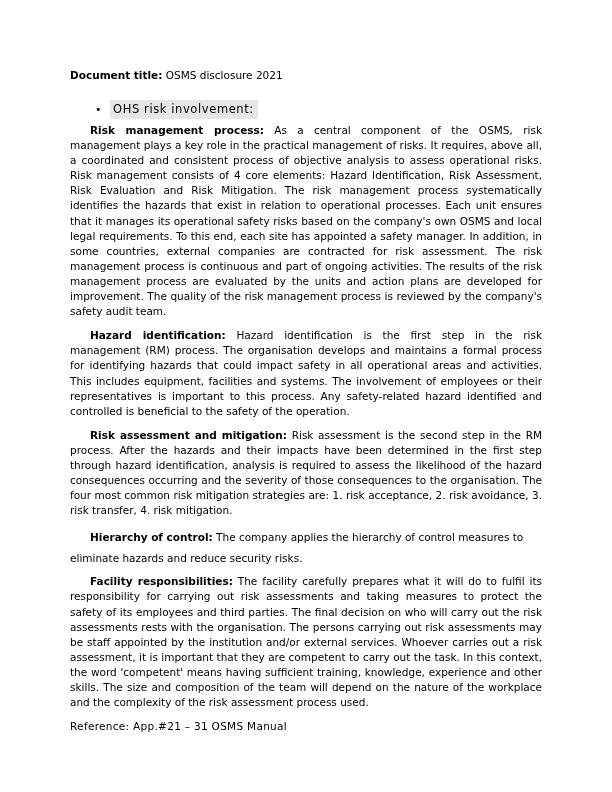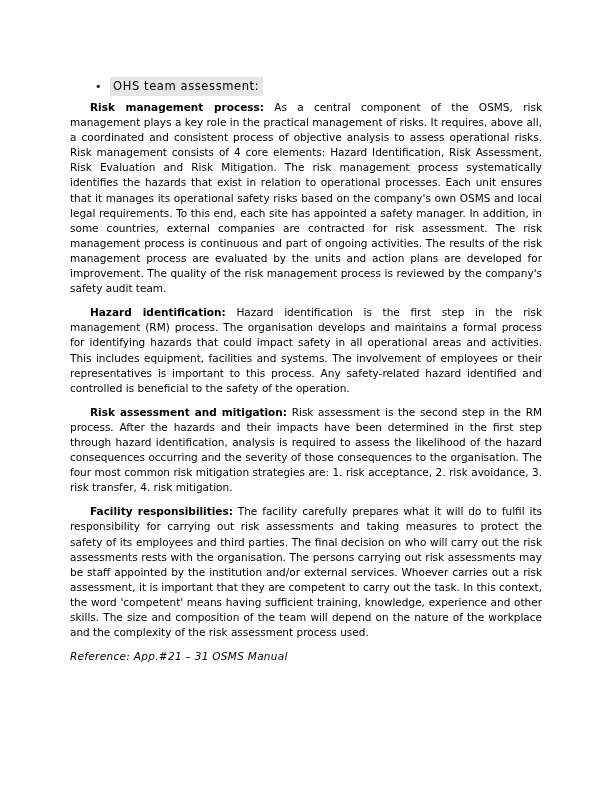--- a/index.html
+++ b/index.html
@@ -75,50 +75,56 @@
     margin-left: 20px;
   }
   p.para.loose {
     line-height: 21px;
     margin-bottom: 5px;
     text-align: left;
   }
   p.reference {
     font-size: 10.5px;
     line-height: 15px;
-    font-style: italic;
     margin: 5px 0 0 0;
     letter-spacing: 0.3px;
   }
 </style>
 </head>
 <body>
 
 <div class="page">
 
+  <div class="doc-title">
+    <span class="label">Document title:</span>
+    <span class="value">OSMS disclosure 2021</span>
+  </div>
 
   <div class="bullet-block">
     <div class="bullet-row">
       <span class="bullet-dot">•</span>
-      <span class="bullet-text">OHS team assessment:</span>
+      <span class="bullet-text">OHS risk involvement:</span>
     </div>
   </div>
 
   <p class="para">
     <span class="lead">Risk management process:</span><span> As a central component of the OSMS, risk management plays a key role in the practical management of risks. It requires, above all, a coordinated and consistent process of objective analysis to assess operational risks. Risk management consists of 4 core elements: Hazard Identification, Risk Assessment, Risk Evaluation and Risk Mitigation. The risk management process systematically identifies the hazards that exist in relation to operational processes. Each unit ensures that it manages its operational safety risks based on the company's own OSMS and local legal requirements. To this end, each site has appointed a safety manager. In addition, in some countries, external companies are contracted for risk assessment. The risk management process is continuous and part of ongoing activities. The results of the risk management process are evaluated by the units and action plans are developed for improvement. The quality of the risk management process is reviewed by the company's safety audit team.</span>
   </p>
 
   <p class="para">
     <span class="lead">Hazard identification:</span><span> Hazard identification is the first step in the risk management (RM) process. The organisation develops and maintains a formal process for identifying hazards that could impact safety in all operational areas and activities. This includes equipment, facilities and systems. The involvement of employees or their representatives is important to this process. Any safety-related hazard identified and controlled is beneficial to the safety of the operation.</span>
   </p>
 
   <p class="para">
     <span class="lead">Risk assessment and mitigation:</span><span> Risk assessment is the second step in the RM process. After the hazards and their impacts have been determined in the first step through hazard identification, analysis is required to assess the likelihood of the hazard consequences occurring and the severity of those consequences to the organisation. The four most common risk mitigation strategies are: 1. risk acceptance, 2. risk avoidance, 3. risk transfer, 4. risk mitigation.</span>
   </p>
 
+  <p class="para loose">
+    <span class="lead">Hierarchy of control:</span><span> The company applies the hierarchy of control measures to eliminate hazards and reduce security risks.</span>
+  </p>
 
   <p class="para">
     <span class="lead">Facility responsibilities:</span><span> The facility carefully prepares what it will do to fulfil its responsibility for carrying out risk assessments and taking measures to protect the safety of its employees and third parties. The final decision on who will carry out the risk assessments rests with the organisation. The persons carrying out risk assessments may be staff appointed by the institution and/or external services. Whoever carries out a risk assessment, it is important that they are competent to carry out the task. In this context, the word 'competent' means having sufficient training, knowledge, experience and other skills. The size and composition of the team will depend on the nature of the workplace and the complexity of the risk assessment process used.</span>
   </p>
 
   <p class="reference">Reference: App.#21 – 31 OSMS Manual</p>
 
 </div>
 
 </body></html>

